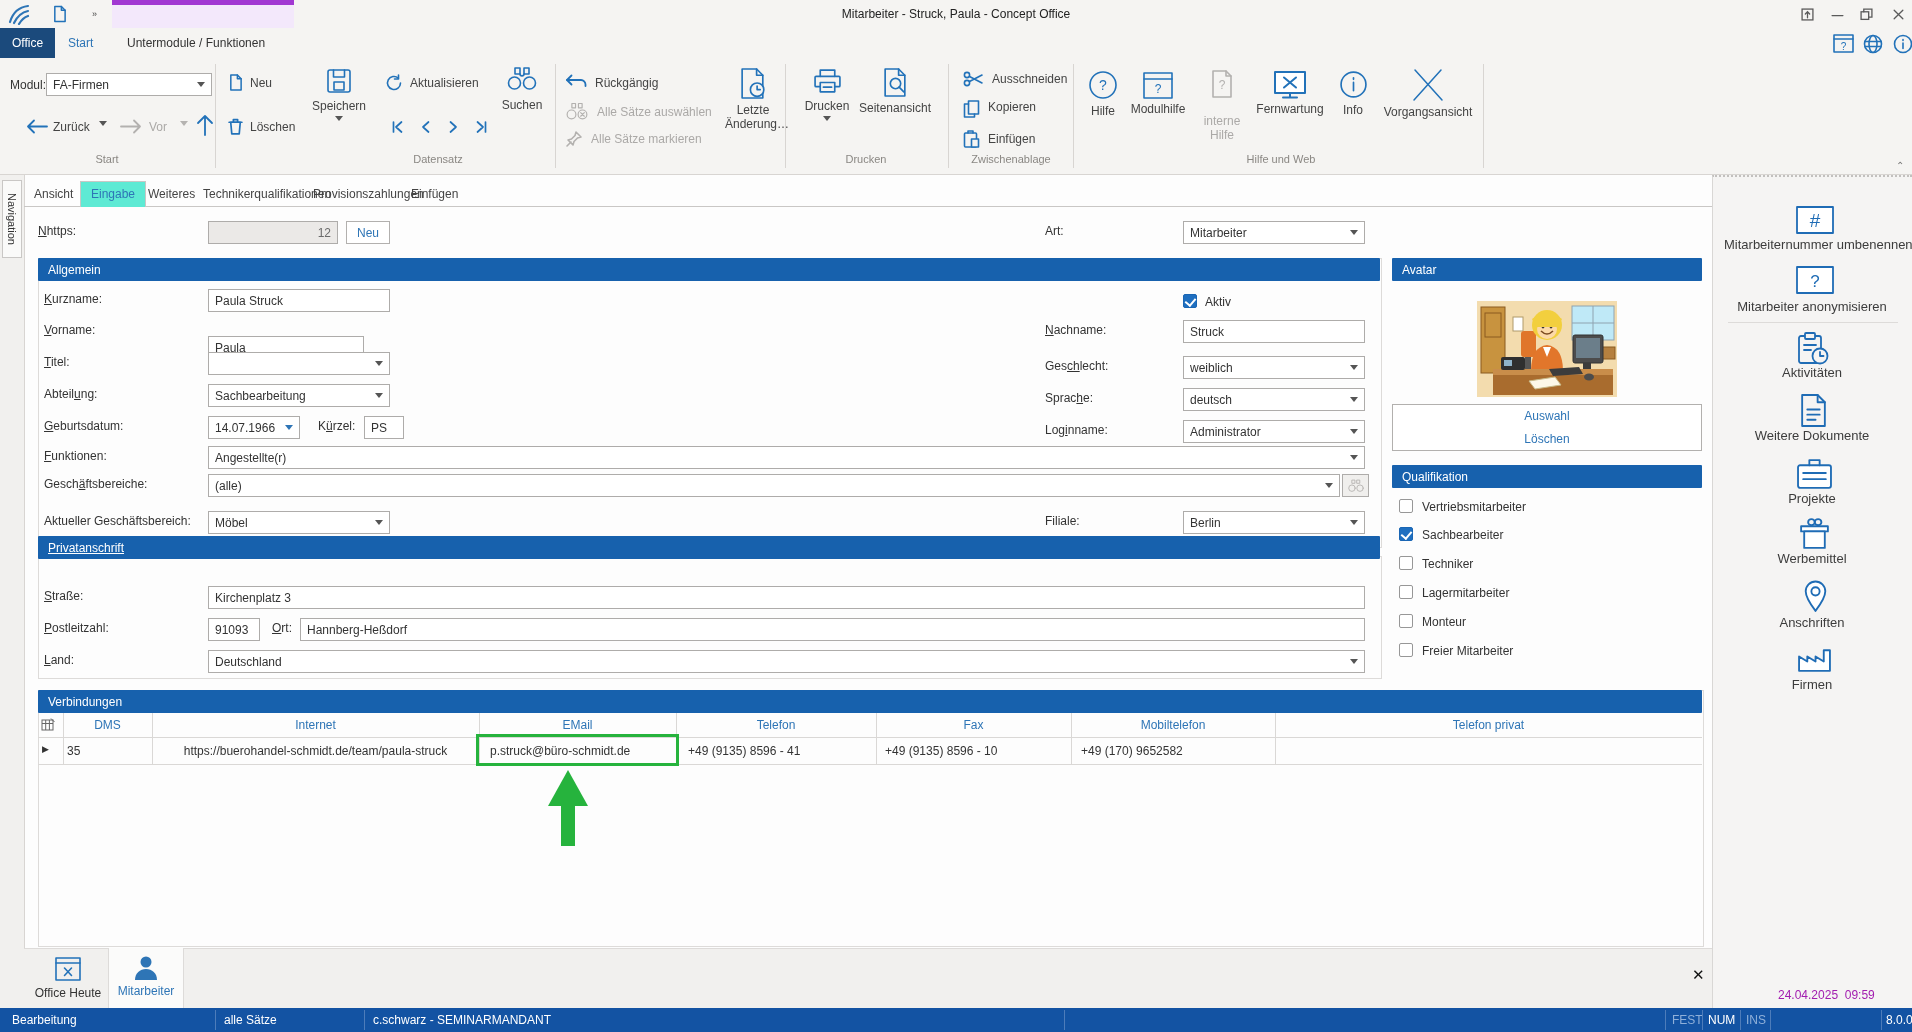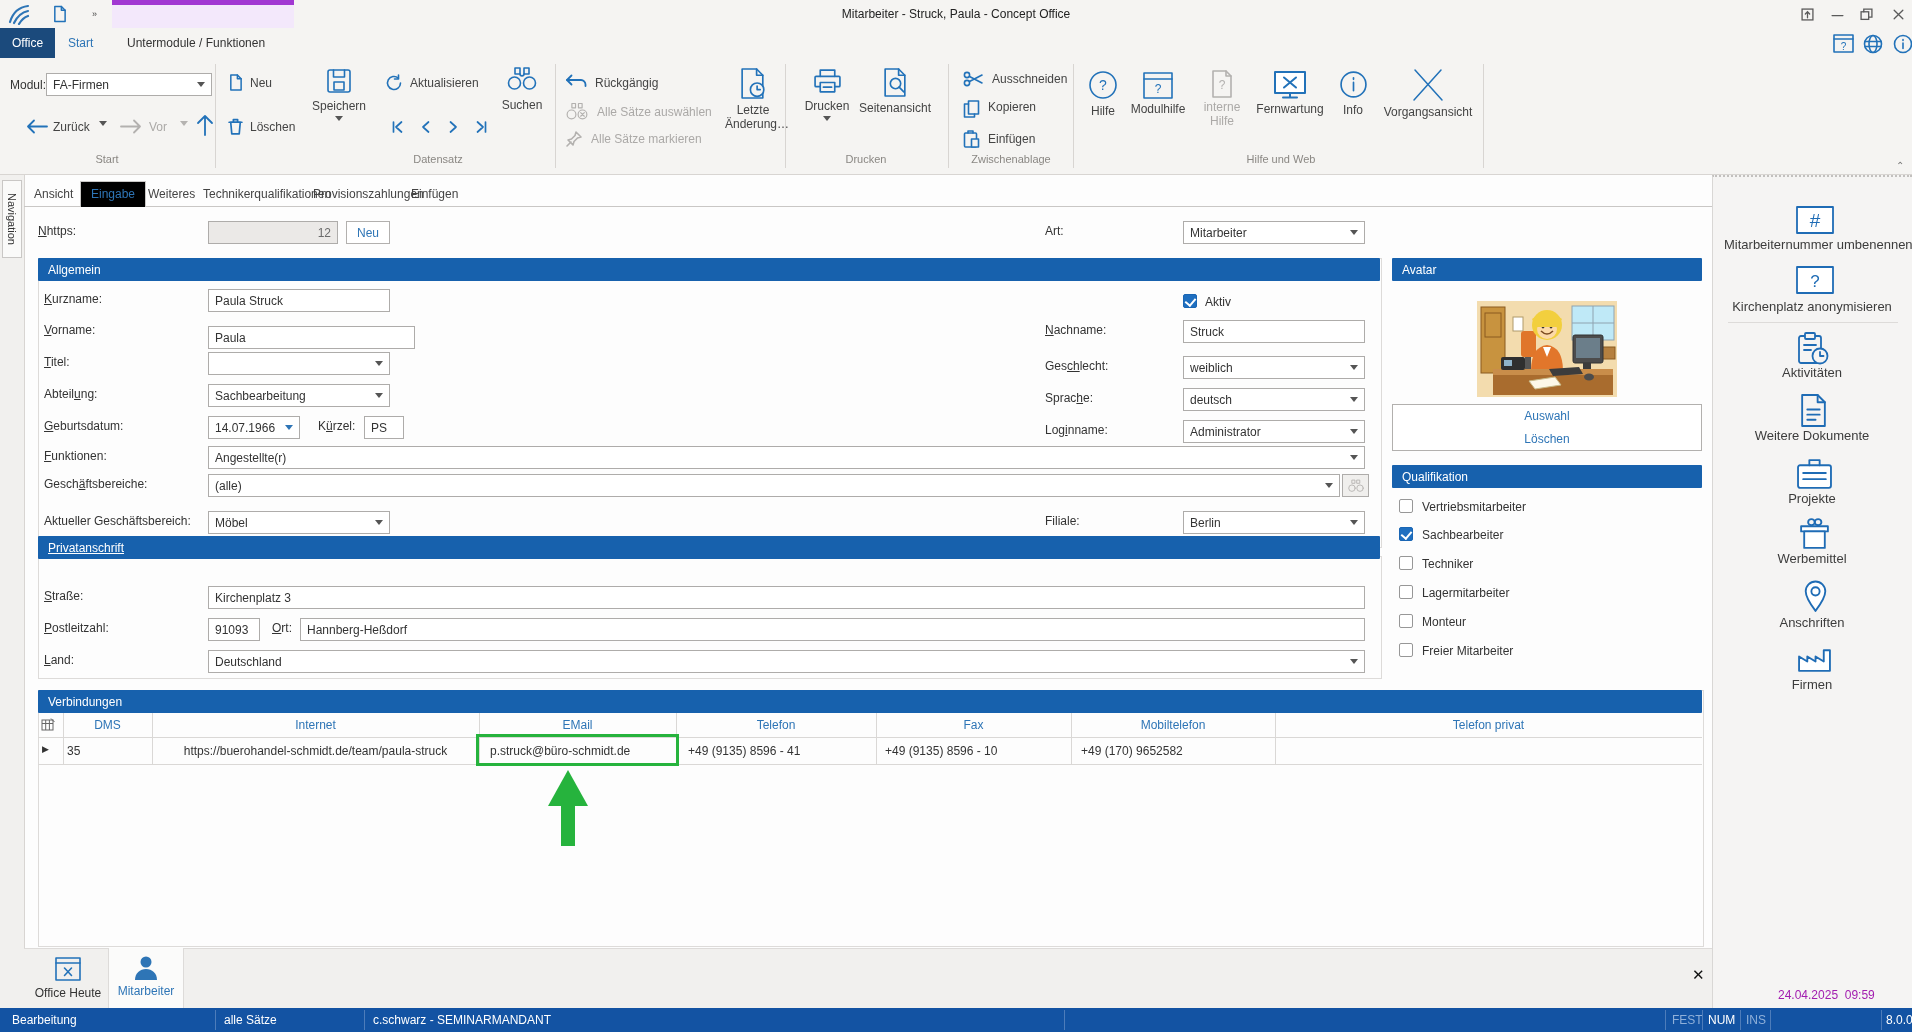--- a/index.html
+++ b/index.html
@@ -301,21 +301,21 @@
         <text x="15" y="21" text-anchor="middle" font-size="12" fill="#2272b9" stroke="none">?</text>
       </svg>
     <div class="rlbl" style="position:static;margin-top:3px;">Modulhilfe</div>
   </div>
   <div class="abs" style="left:1197px;top:70px;width:50px;text-align:center;">
     <svg width="22" height="28" viewBox="0 0 22 28" class="icg" style="margin:0 auto;">
         <path d="M2 1h13l5 5v21H2z"></path>
         <path d="M15 1v5h5"></path>
         <text x="11" y="19" text-anchor="middle" font-size="12" fill="#b3b1af" stroke="none">?</text>
       </svg>
-    <div class="rlbl gray" style="position:static;margin-top:2px;">interne</div>
+    <div class="rlbl gray" style="position:static;margin-top:16px;">interne</div>
     <div class="rlbl gray" style="position:static;">Hilfe</div>
   </div>
   <div class="abs" style="left:1252px;top:70px;width:76px;text-align:center;">
     <svg width="36" height="30" viewBox="0 0 36 30" class="ic" style="margin:0 auto;stroke-width:2;">
       <rect x="3" y="2" width="30" height="21" fill="#fff"></rect>
         <path d="M12 7.5l12 10M24 7.5l-12 10"></path>
         <path d="M18 23v4M11 27.5h14"></path>
     </svg>
     <div class="rlbl" style="position:static;margin-top:2px;">Fernwartung</div>
   </div>
@@ -339,21 +339,21 @@
 
   <div class="abs" style="left:0;top:175px;width:24px;height:833px;background:#f1f0ee;"></div>
   <div class="abs" style="left:2px;top:180px;width:20px;height:78px;background:#fafaf9;border:1px solid #c9c7c5;box-sizing:border-box;display:flex;align-items:center;justify-content:center;">
     <span style="writing-mode:vertical-rl;font-size:11px;color:#333;">Navigation</span>
   </div>
 
   <div class="abs" style="left:24px;top:175px;width:1688px;height:773px;background:#fdfdfd;border-left:1px solid #d8d5d2;box-sizing:border-box;"></div>
 
   <div class="hline" style="left:24px;top:206px;width:1688px;background:#c9c7c5;"></div>
   <div class="tabtxt" style="left:34px;top:187px;color:#444;">Ansicht</div>
-  <div class="abs" style="left:80px;top:181px;height:26px;background:#000000;border:1px solid #c9c7c5;border-bottom:none;box-sizing:border-box;padding:5px 10px 0;color:#2e75b6;"><span>Eingabe</span></div>
+  <div class="abs" style="left:80px;top:181px;height:26px;background:#5eead4;border:1px solid #c9c7c5;border-bottom:none;box-sizing:border-box;padding:5px 10px 0;color:#2e75b6;"><span>Eingabe</span></div>
   <div class="tabtxt" style="left:148px;top:187px;color:#444;">Weiteres</div>
   <div class="tabtxt" style="left:203px;top:187px;color:#444;">Technikerqualifikationen</div>
   <div class="tabtxt" style="left:313px;top:187px;color:#444;">Provisionszahlungen</div>
   <div class="tabtxt" style="left:411px;top:187px;color:#444;">Einfügen</div>
 
   <div class="lbl" style="left:38px;top:224px;"><span></span><u>N</u><span>https:</span></div>
   <div class="inp dis" style="left:208px;top:221px;width:130px;">
       <span class="val">12</span>
     </div>
   <div class="btn" style="left:346px;top:221px;width:44px;">
@@ -369,21 +369,21 @@
   <div class="hdr" style="left:38px;top:258px;width:1342px;">
       <span>Allgemein</span>
     </div>
 
   <div class="lbl" style="left:44px;top:292px;"><span></span><u>K</u><span>urzname:</span></div>
   <div class="inp" style="left:208px;top:289px;width:182px;">
       <span class="val">Paula Struck</span>
     </div>
 
   <div class="lbl" style="left:44px;top:323px;"><span></span><u>V</u><span>orname:</span></div>
-  <div class="inp" style="left:208px;top:326px;width:207px;">
+  <div class="inp" style="left:208px;top:336px;width:156px;">
       <span class="val">Paula</span>
     </div>
 
   <div class="lbl" style="left:44px;top:355px;"><span></span><u>T</u><span>itel:</span></div>
   <div class="inp" style="left:208px;top:352px;width:182px;">
       <span class="val"></span>
       <span class="car"></span>
     </div>
 
   <div class="lbl" style="left:44px;top:387px;"><span>Abteil</span><u>u</u><span>ng:</span></div>
@@ -639,21 +639,21 @@
       </svg>
   </div>
   <div class="sidelbl" style="left:1724px;top:237px;">Mitarbeiternummer umbenennen</div>
 
   <div class="abs" style="left:1796px;top:266px;">
     <svg width="38" height="28" viewBox="0 0 38 28" class="sideic">
         <rect x="1" y="1" width="36" height="26" fill="#fff"></rect>
         <text x="19" y="21" text-anchor="middle" font-size="17" fill="#1f6cb5" stroke="none">?</text>
       </svg>
   </div>
-  <div class="sidelbl" style="left:1712px;top:299px;width:200px;text-align:center;">Kirchenplatz anonymisieren</div>
+  <div class="sidelbl" style="left:1712px;top:299px;width:200px;text-align:center;">Mitarbeiter anonymisieren</div>
 
   <div class="hline" style="left:1728px;top:322px;width:170px;background:#dddbd9;"></div>
 
   <div class="abs" style="left:1796px;top:332px;">
     <svg width="33" height="33" viewBox="0 0 33 33" class="sideic">
       <rect x="3" y="4" width="22" height="27" rx="2"></rect>
         <rect x="9" y="1" width="10" height="6" rx="1" fill="#f5f4f3"></rect>
         <path d="M8 13h12M8 18h7"></path>
         <circle cx="24" cy="24" r="7.5" fill="#f5f4f3"></circle>
         <path d="M24 20v4h3.5"></path>

